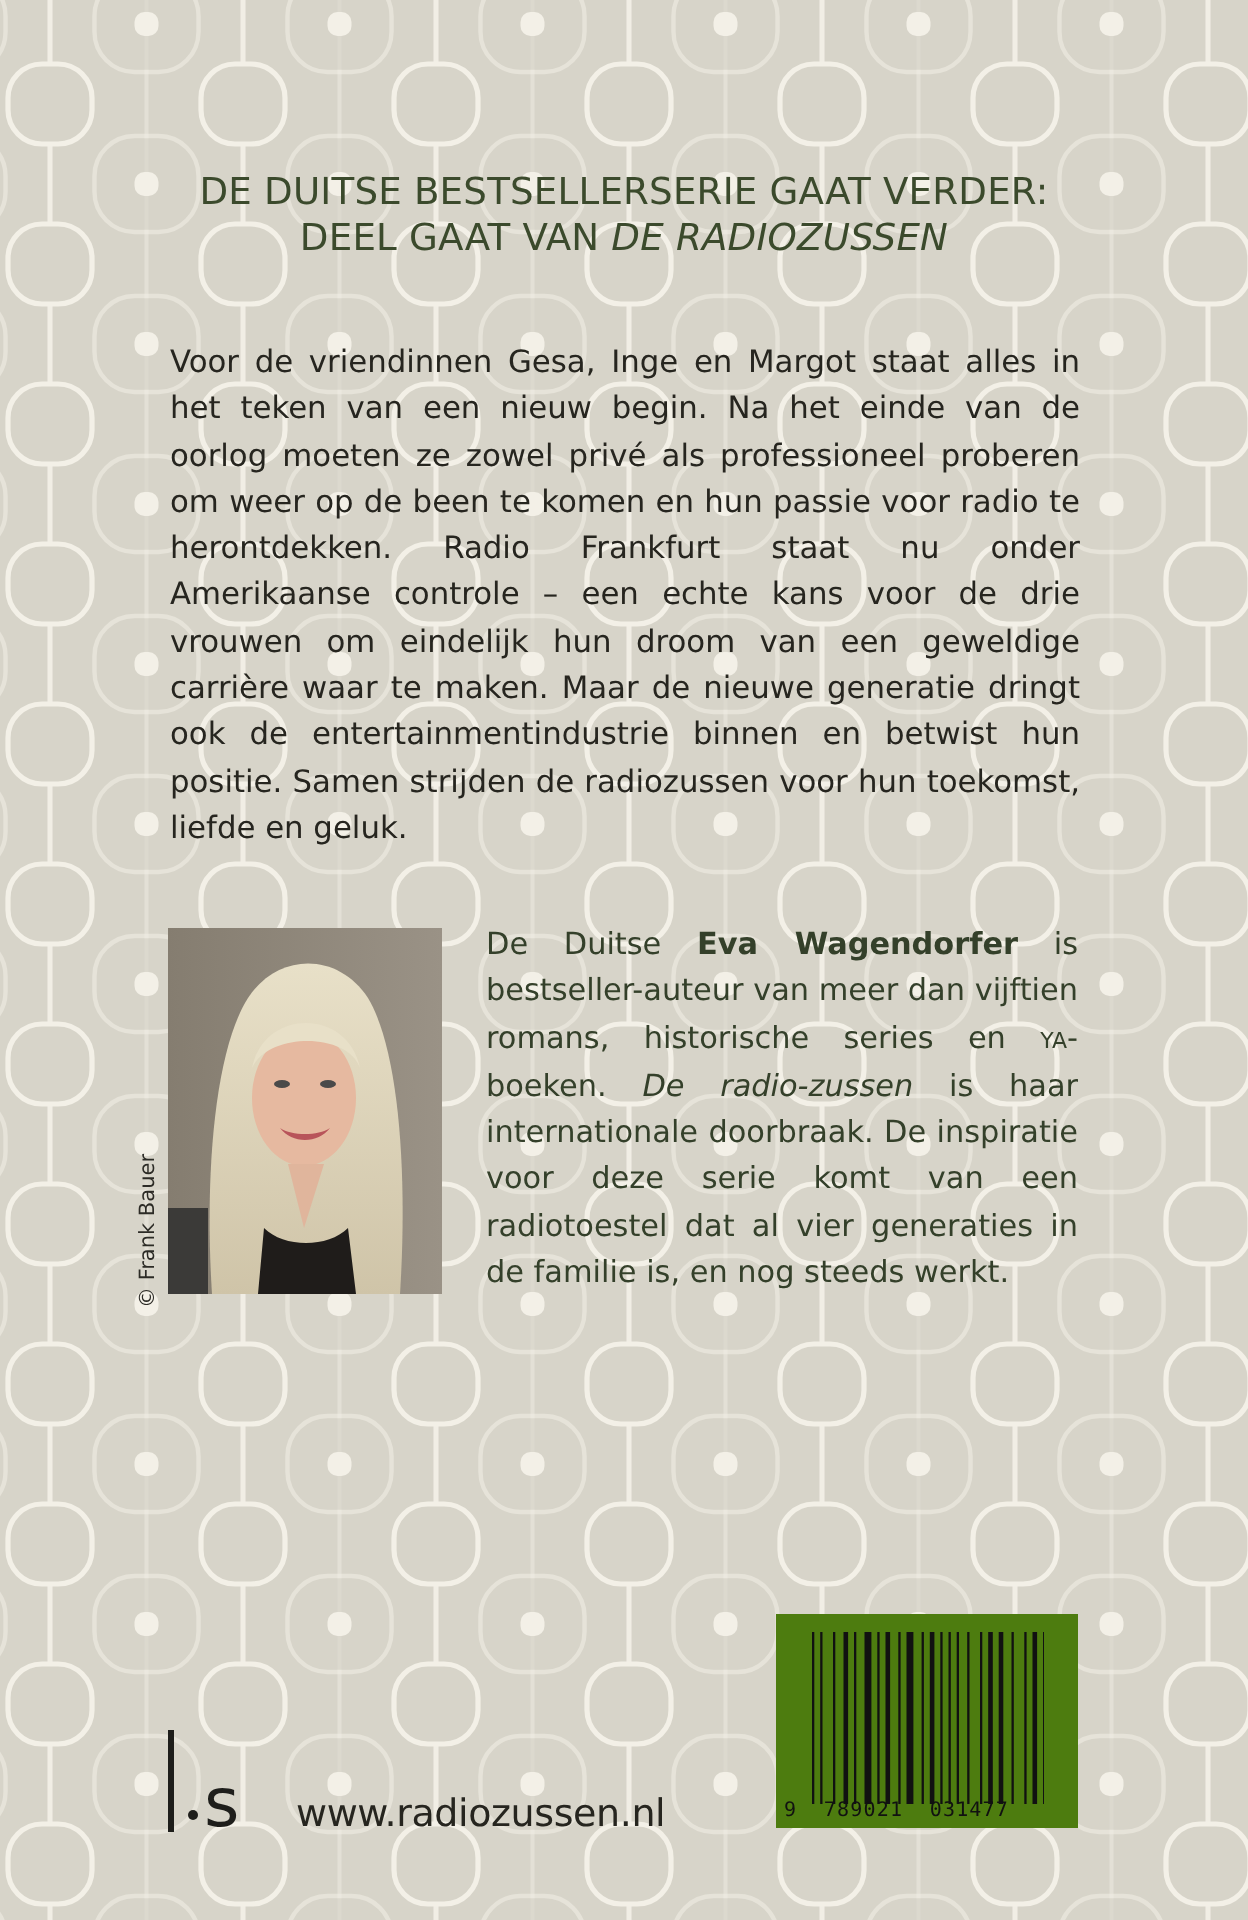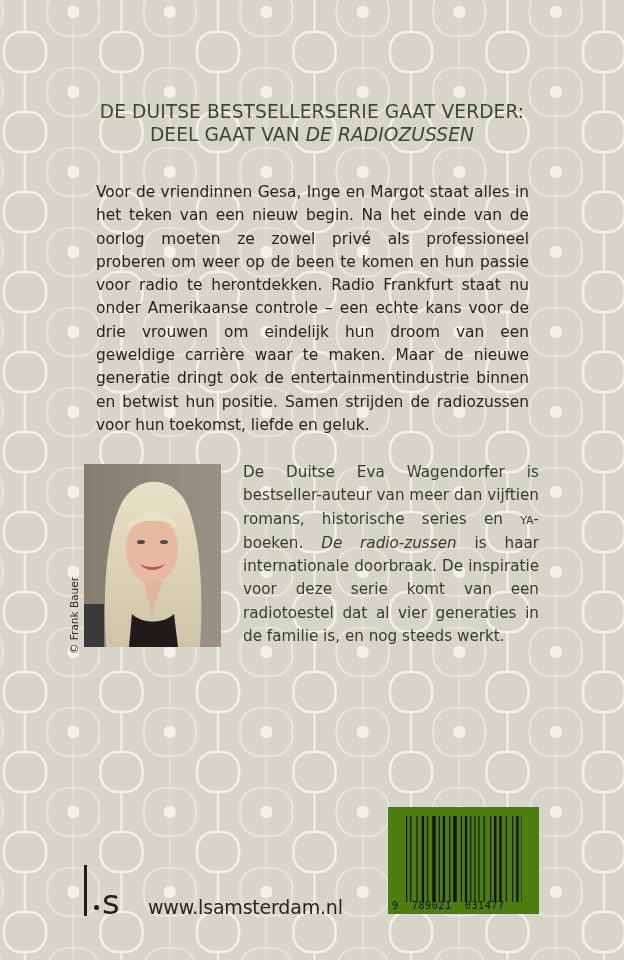--- a/index.html
+++ b/index.html
@@ -5,53 +5,53 @@
   html, body { margin: 0; padding: 0; }
   body {
     width: 624px; height: 960px; position: relative; overflow: hidden;
     background: #d7d4c9;
     font-family: "DejaVu Sans", sans-serif;
   }
   #bg-pattern { position: absolute; left: 0; top: 0; width: 624px; height: 960px; z-index: 0; }
   .layer { position: absolute; z-index: 1; }
 
   .headline {
-    left: 60px; top: 100px; width: 504px;
+    left: 60px; top: 85px; width: 504px;
     text-align: center; color: #3b4a2c;
     font-family: "DejaVu Sans", sans-serif;
     font-size: 18.6px; line-height: 23px; letter-spacing: 0.1px;
   }
   .headline .it { font-style: italic; }
 
   .blurb {
     left: 85px; top: 170px; width: 455px;
     color: #26251f; font-size: 15.4px; line-height: 23.3px;
     text-align: justify; text-align-last: left;
     font-family: "DejaVu Sans", sans-serif;
   }
-  .blurb p { margin: 11px; }
+  .blurb p { margin: 0; }
 
   .photo {
     left: 84px; top: 464px; width: 137px; height: 183px;
     overflow: hidden; background: #8c8577;
   }
   .credit {
     left: 60px; top: 560px; width: 90px; height: 14px;
     transform-origin: 0 0; transform: translate(8px, 94px) rotate(-90deg);
     font-size: 10.5px; color: #2c2b26; white-space: nowrap;
     font-family: "DejaVu Sans", sans-serif;
   }
 
   .bio {
     left: 243px; top: 461px; width: 296px;
     color: #34402a; font-size: 15.2px; line-height: 23.3px;
     text-align: justify; text-align-last: left;
   }
   .bio p { margin: 0; }
-  .bio .b { font-weight: normal; }
+  .bio .b { font-weight: bold; }
   .bio .i { font-style: italic; }
   .bio .sc { font-size: 11px; margin-top: 33px; }
 
   .barcode-box {
     left: 388px; top: 807px; width: 151px; height: 107px;
     background: #4d7c0f;
   }
   .barcode-bars { position: absolute; left: 18px; top: 9px; width: 116px; height: 86px; }
   .barcode-num {
     position: absolute; left: 4px; bottom: 3px; width: 145px;
@@ -569,13 +569,13 @@
       <rect x="130.09999999999997" y="0" width="1.15" height="86" fill="#111"></rect>
     </svg>
   <div class="barcode-num">9  789021  031477</div>
 </div>
 
 <div class="layer logo">
   <div class="bar"></div>
   <div class="dot"></div>
   <div class="s">s</div>
 </div>
-<div class="layer url">www.lsamsterdam.nl</div>
+<div class="layer url">www.radiozussen.nl</div>
 
 </body></html>

